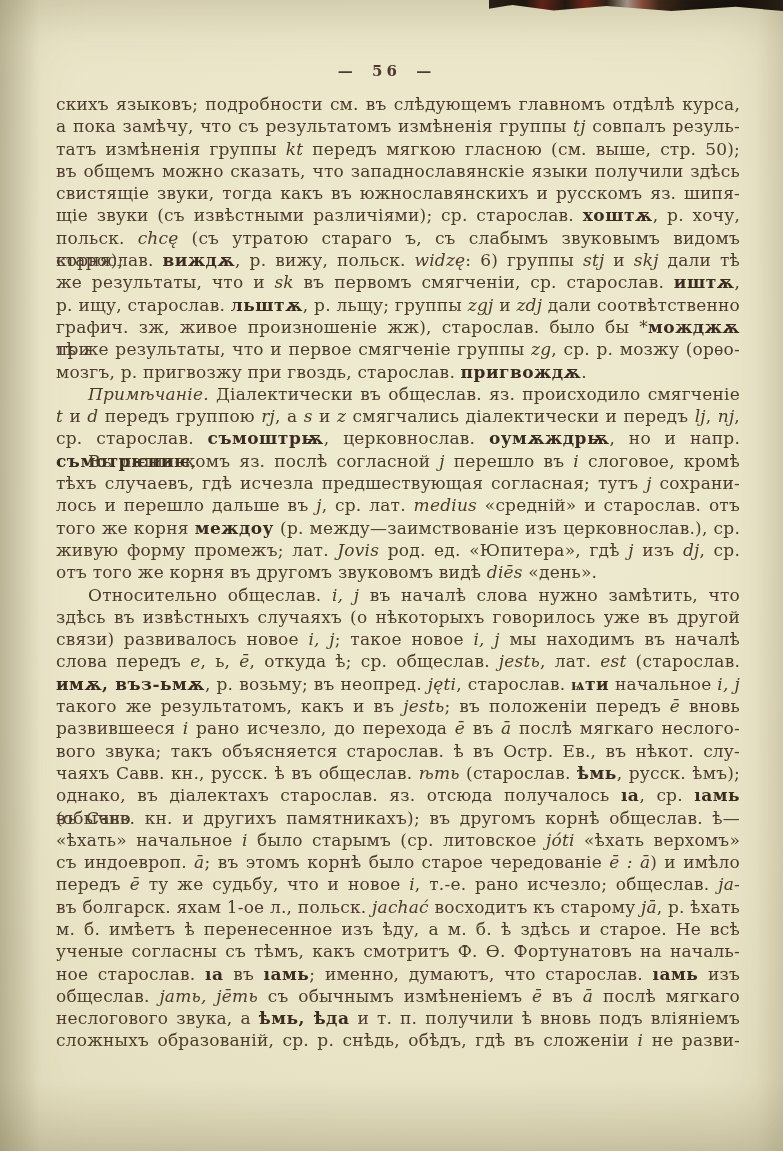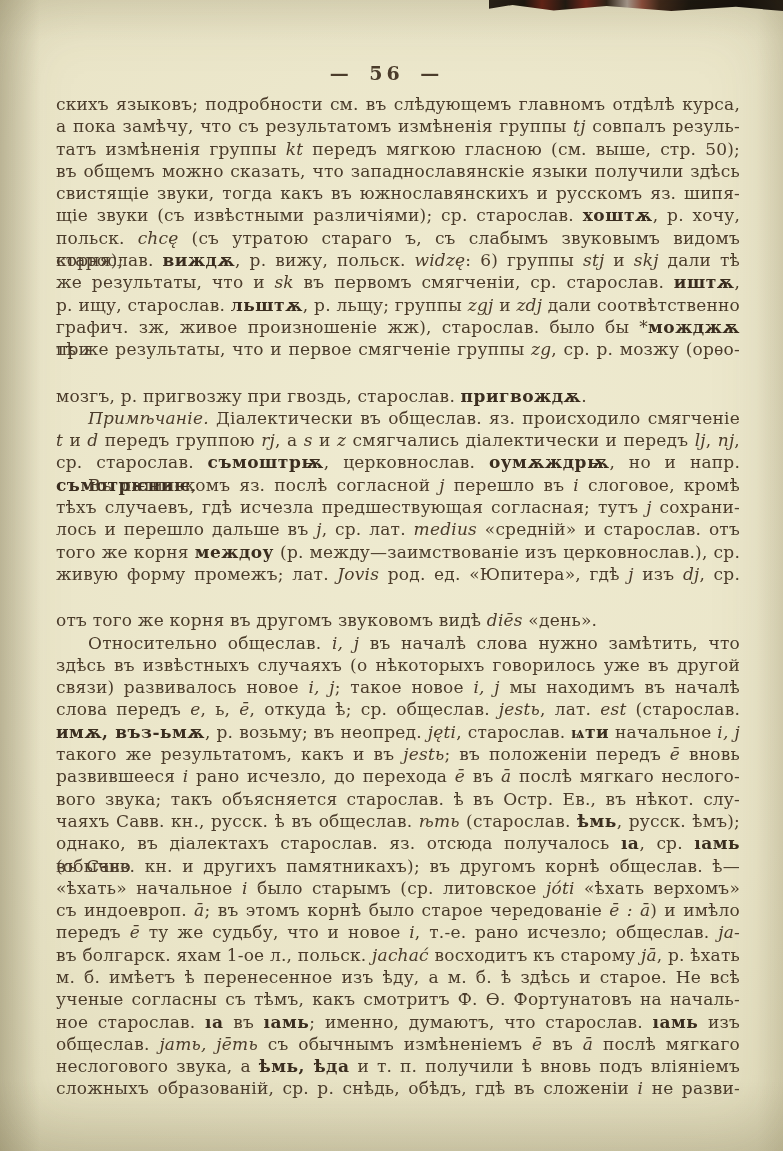--- a/index.html
+++ b/index.html
@@ -20,33 +20,33 @@
   .scan-artifact{
     position:absolute;top:0;right:0;width:294px;height:11px;
     background:linear-gradient(90deg,
       #241c15 0%, #16110d 12%, #611e14 18%, #1a140f 26%, #6e2018 33%,
       #2a1e14 40%, #a89a90 47%, #8a4a3a 52%, #3a2317 58%, #16110d 68%,
       #0f0b08 86%, #1c1510 100%);
     clip-path:polygon(0 0,100% 0,100% 100%,84% 62%,62% 100%,40% 55%,22% 95%,8% 45%,0 80%);
   }
   .page-number{
     position:absolute;top:62px;left:0;width:773px;text-align:center;
-    font-size:19px;font-weight:bold;letter-spacing:4px;word-spacing:6px;
+    font-size:15px;font-weight:bold;letter-spacing:4px;word-spacing:6px;
   }
   .text-block{
     position:absolute;top:93px;left:56px;width:684px;
   }
   .paragraph{margin:0;}
   .paragraph.indent .line:first-child{text-indent:32px;}
   .line{
     font-size:17px;line-height:22.3px;height:22.3px;
     letter-spacing:.2px;white-space:nowrap;
     text-align:justify;text-align-last:justify;
   }
-  .line.last{text-align:left;text-align-last:left;margin-top:24px;}
+  .line.last{text-align:left;text-align-last:left;}
   .line span{white-space:normal;}
   .i{font-style:italic;}
   .b{font-weight:bold;letter-spacing:.5px;color:var(--ink_dark,#3a2d1f);}
 </style>
 </head>
 <body style="--paper: #e9e4c6; --ink: #4b3c2b; --ink_dark: #3a2d1f; --artifact_dark: #16110d; --artifact_red: #6e2018;">
 
 <div class="scan-artifact"></div>
 
 <div class="page-number">— 56 —</div>

